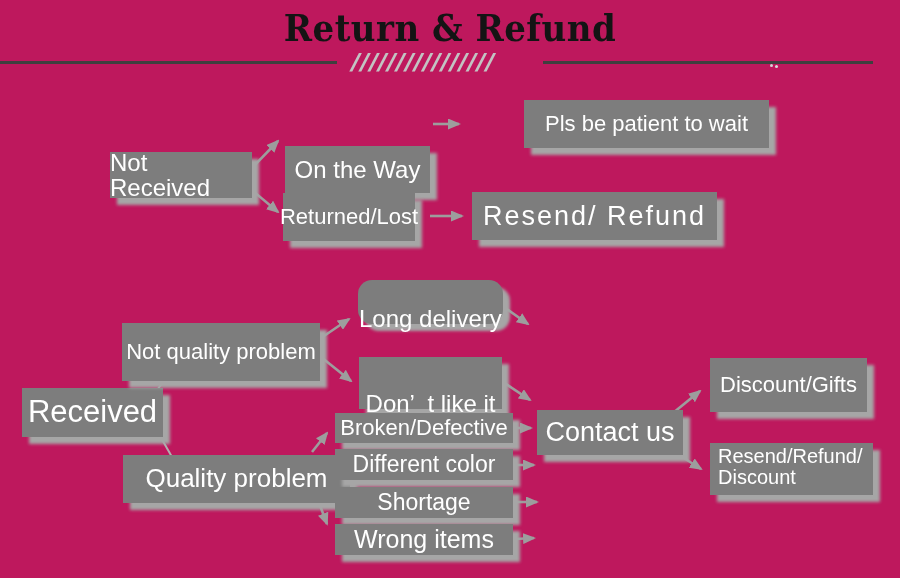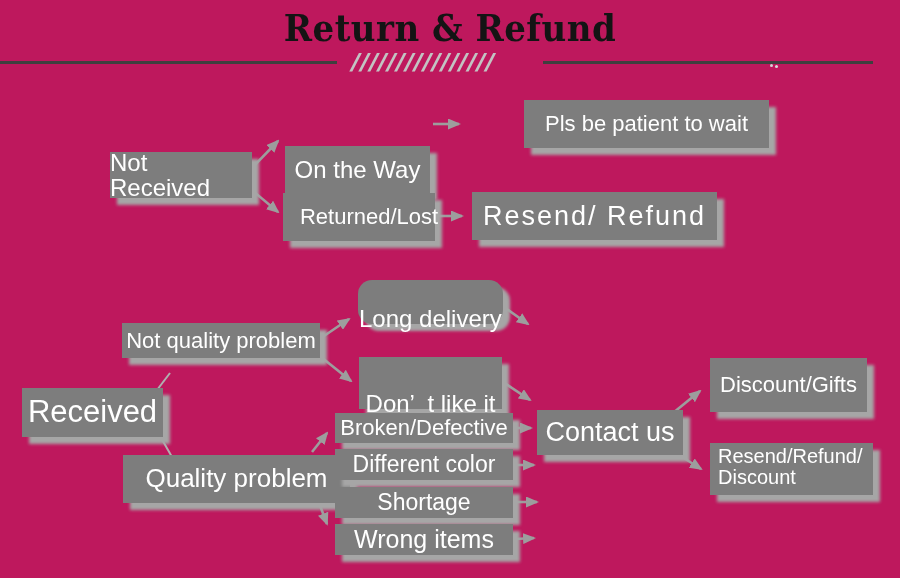--- a/index.html
+++ b/index.html
@@ -42,24 +42,24 @@
     box-shadow:7px 7px 3px var(--shadow-gray);
     display:flex;align-items:center;justify-content:center;
     color:var(--text-white);
   }
   .node .lbl{white-space:pre-wrap;line-height:1.05;}
   .node.low{align-items:flex-end;}
   .node.low .lbl{margin-bottom:-7px;}
   .n-not-received   {left:110px;top:152px;width:142px;height:46px;font-size:24px;}
   .n-on-the-way     {left:285px;top:101px;width:145px;height:47px;font-size:24px;margin-top:45px;}
   .n-pls-wait       {left:488px;top:100px;width:245px;height:48px;font-size:22px;margin-left:36px;}
-  .n-returned-lost  {left:283px;top:193px;width:132px;height:48px;font-size:22px;padding-left:20px;}
+  .n-returned-lost  {left:283px;top:193px;width:132px;height:48px;font-size:22px;}
   .n-resend-refund  {left:472px;top:192px;width:245px;height:48px;font-size:27px;letter-spacing:2px;text-align:right;}
   .n-received       {left:22px; top:388px;width:141px;height:49px;font-size:31px;}
-  .n-not-quality    {left:122px;top:323px;width:198px;height:35px;font-size:22px;}
+  .n-not-quality    {left:122px;top:323px;width:198px;height:58px;font-size:22px;}
   .n-long-delivery  {left:358px;top:280px;width:145px;height:44px;font-size:24px;justify-content:flex-start;border-radius:14px;}
   .n-long-delivery .lbl{padding-left:1px;}
   .n-dont-like      {left:359px;top:357px;width:143px;height:52px;font-size:24px;}
   .n-quality        {left:123px;top:455px;width:227px;height:48px;font-size:26px;}
   .n-broken         {left:335px;top:413px;width:178px;height:30px;font-size:22px;}
   .n-diff-color     {left:335px;top:449px;width:178px;height:31px;font-size:23px;}
   .n-shortage       {left:335px;top:487px;width:178px;height:31px;font-size:23px;}
   .n-wrong-items    {left:335px;top:524px;width:178px;height:31px;font-size:25px;}
   .n-contact        {left:537px;top:410px;width:146px;height:45px;font-size:27px;}
   .n-discount-gifts {left:710px;top:358px;width:157px;height:54px;font-size:22px;}

